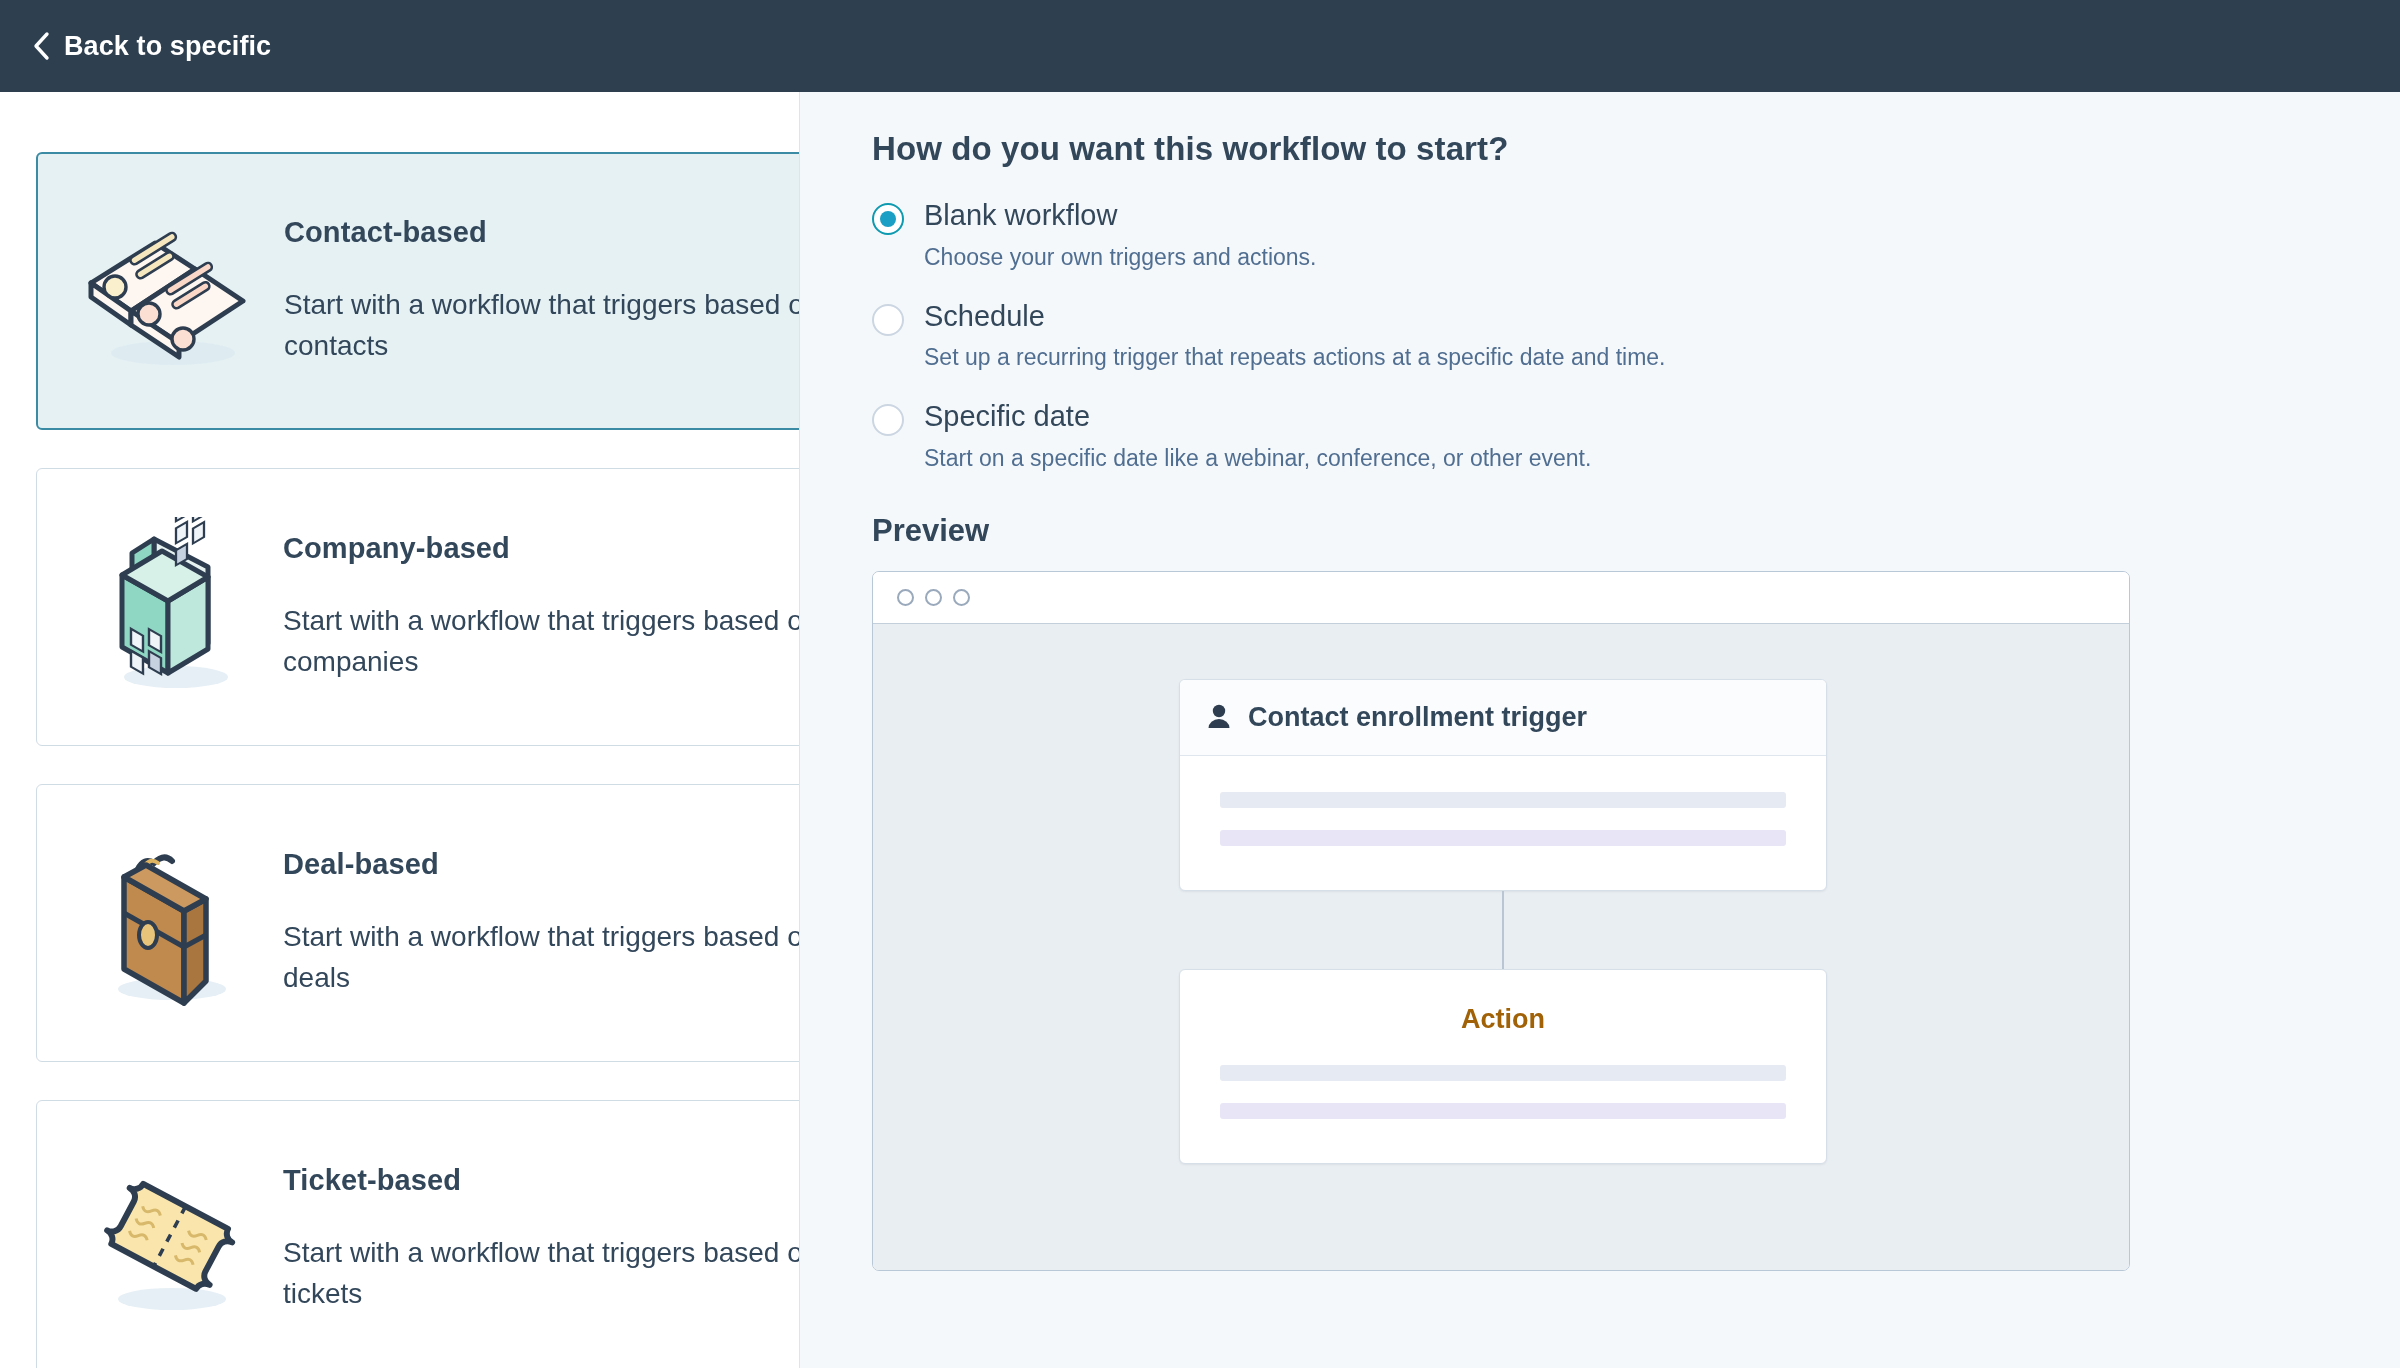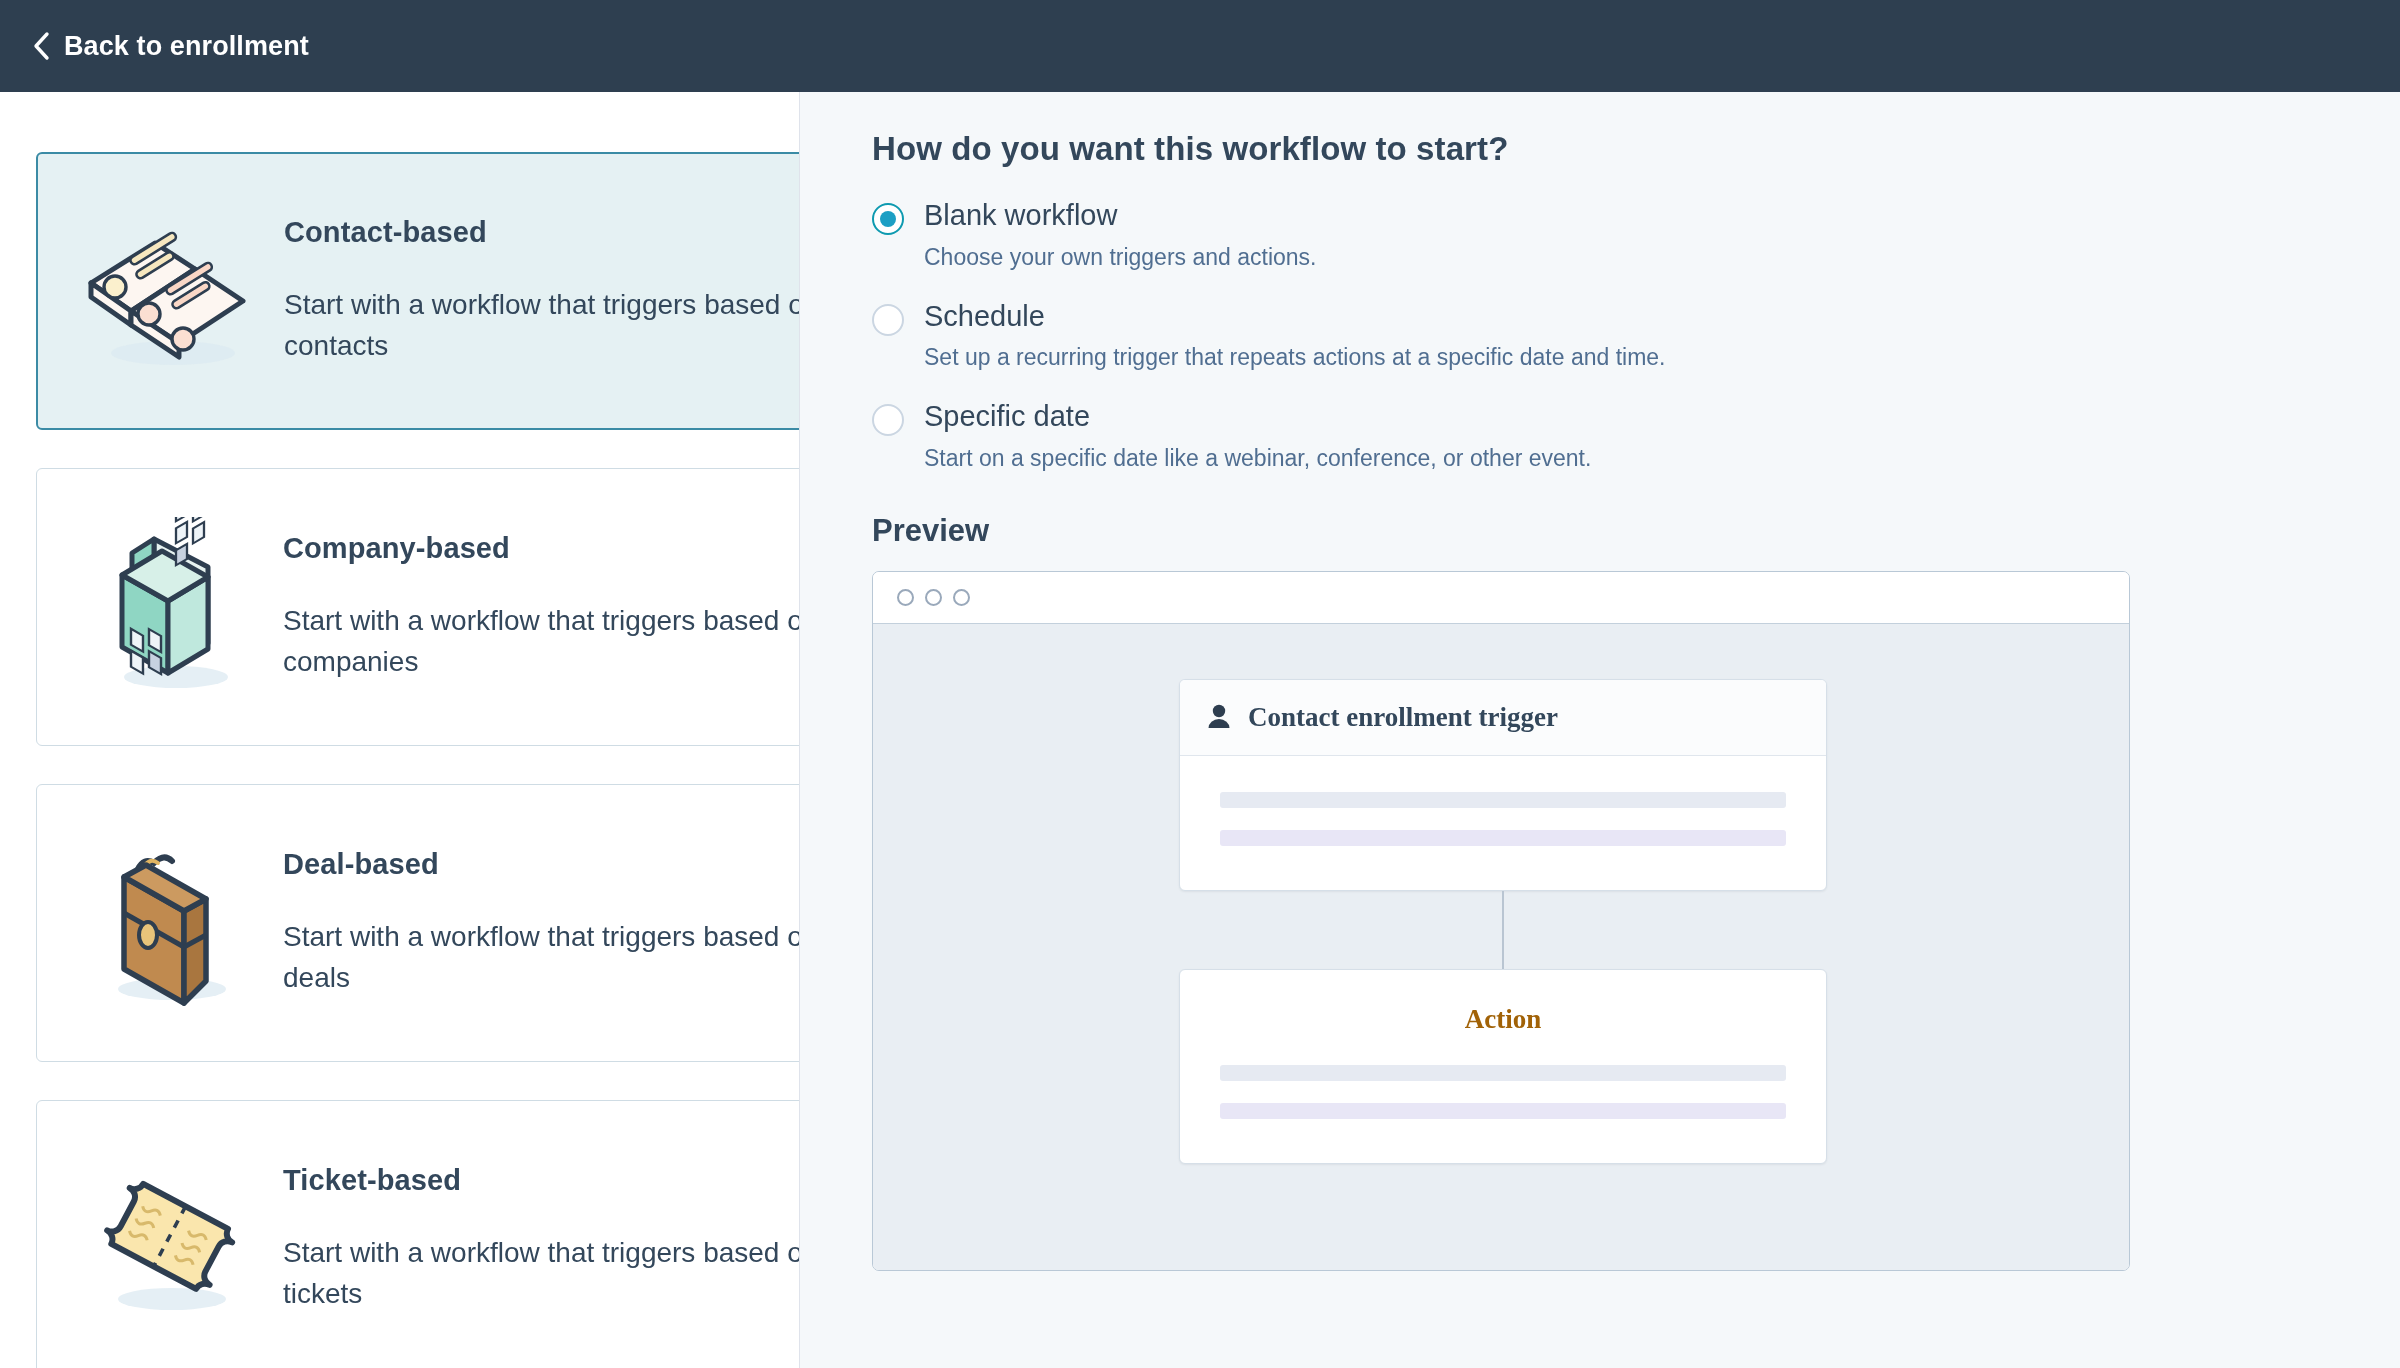--- a/index.html
+++ b/index.html
@@ -206,21 +206,20 @@
     left: 306px;
     top: 55px;
     width: 648px;
   }
   .flow-card {
     background: #ffffff;
     border: 1px solid #d6dfe8;
     border-radius: 6px;
     box-shadow: 0 1px 2px rgba(45,62,80,.08);
     overflow: hidden;
-    font-family: Liberation Serif, serif;
   }
   .fc-header {
     display: flex;
     align-items: center;
     gap: 16px;
     padding: 22px 26px;
     border-bottom: 1px solid #e0e6ed;
     background: #fbfcfd;
   }
   .fc-header-title {
@@ -255,21 +254,21 @@
 </head>
 <body>
 
 <div class="topbar">
   <div class="back-link">
     <span class="chevron-left">
       <svg viewBox="0 0 18 30" width="18" height="30">
         <polyline points="15,3 4,15 15,27" fill="none" stroke="#ffffff" stroke-width="3.4" stroke-linecap="round" stroke-linejoin="round"></polyline>
       </svg>
     </span>
-    <span class="back-label">Back to enrollment</span>
+    <span class="back-label">Back to specific</span>
   </div>
 </div>
 
 <div class="body-wrap">
 
   <div class="left-panel">
 
     <div class="obj-card selected">
       <div class="obj-icon">
         <svg viewBox="0 0 180 160" width="180" height="160">

